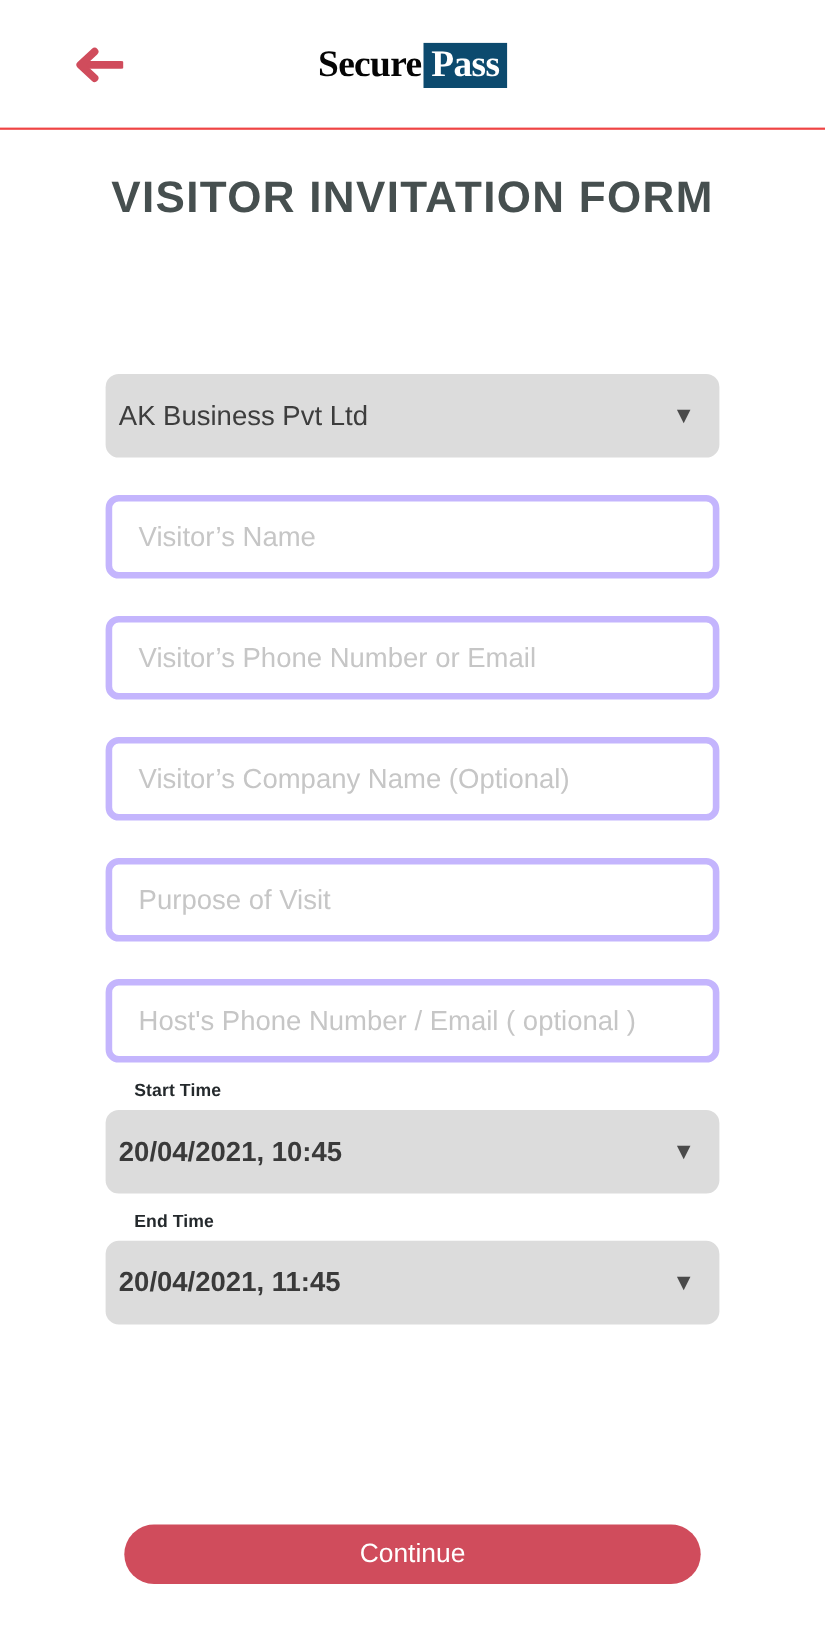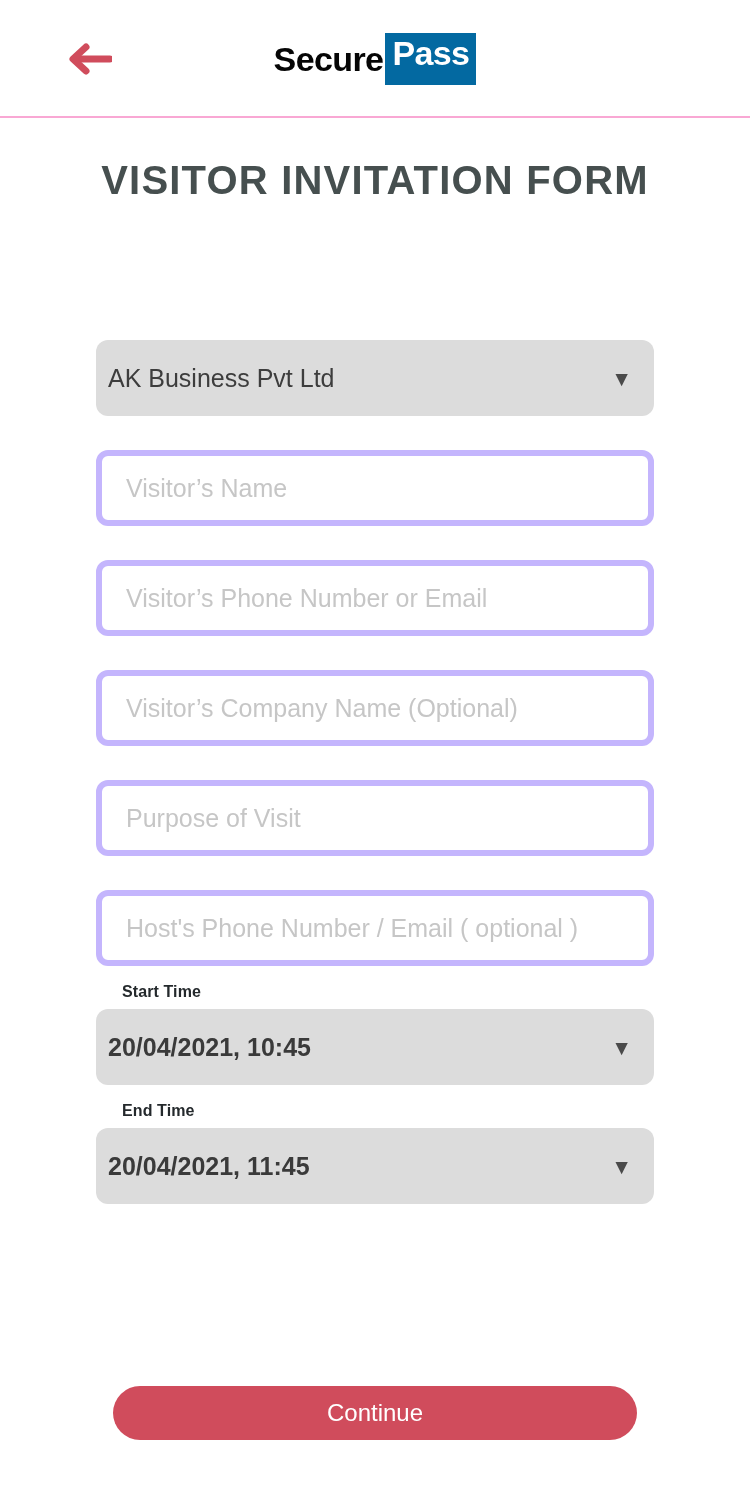--- a/index.html
+++ b/index.html
@@ -15,21 +15,22 @@
     overflow: hidden;
     position: relative;
   }
 
   
   #app-header {
     position: relative;
     height: 118px;
     width: 750px;
     background: #ffffff;
-    border-bottom: 2px solid #f9a8d4;
+    border-bottom: 2px solid #ef4444;
+    font-family: Liberation Serif, serif;
   }
 
   #back-button {
     position: absolute;
     left: 62px;
     top: 36px;
     width: 56px;
     height: 46px;
     display: flex;
     align-items: center;
@@ -58,23 +59,23 @@
     font-weight: bold;
     color: #050505;
     letter-spacing: -0.6px;
     padding-right: 2px;
   }
 
   .brand-pass {
     font-size: 34px;
     font-weight: bold;
     color: #ffffff;
-    background: #0369a1;
+    background: #0c4a6e;
     letter-spacing: -0.6px;
-    padding: 3px 7px 15px 7px;
+    padding: 3px 7px 4px 7px;
     line-height: 1;
   }
 
   
   #page-title {
     position: absolute;
     left: 0;
     top: 158px;
     width: 750px;
     text-align: center;

